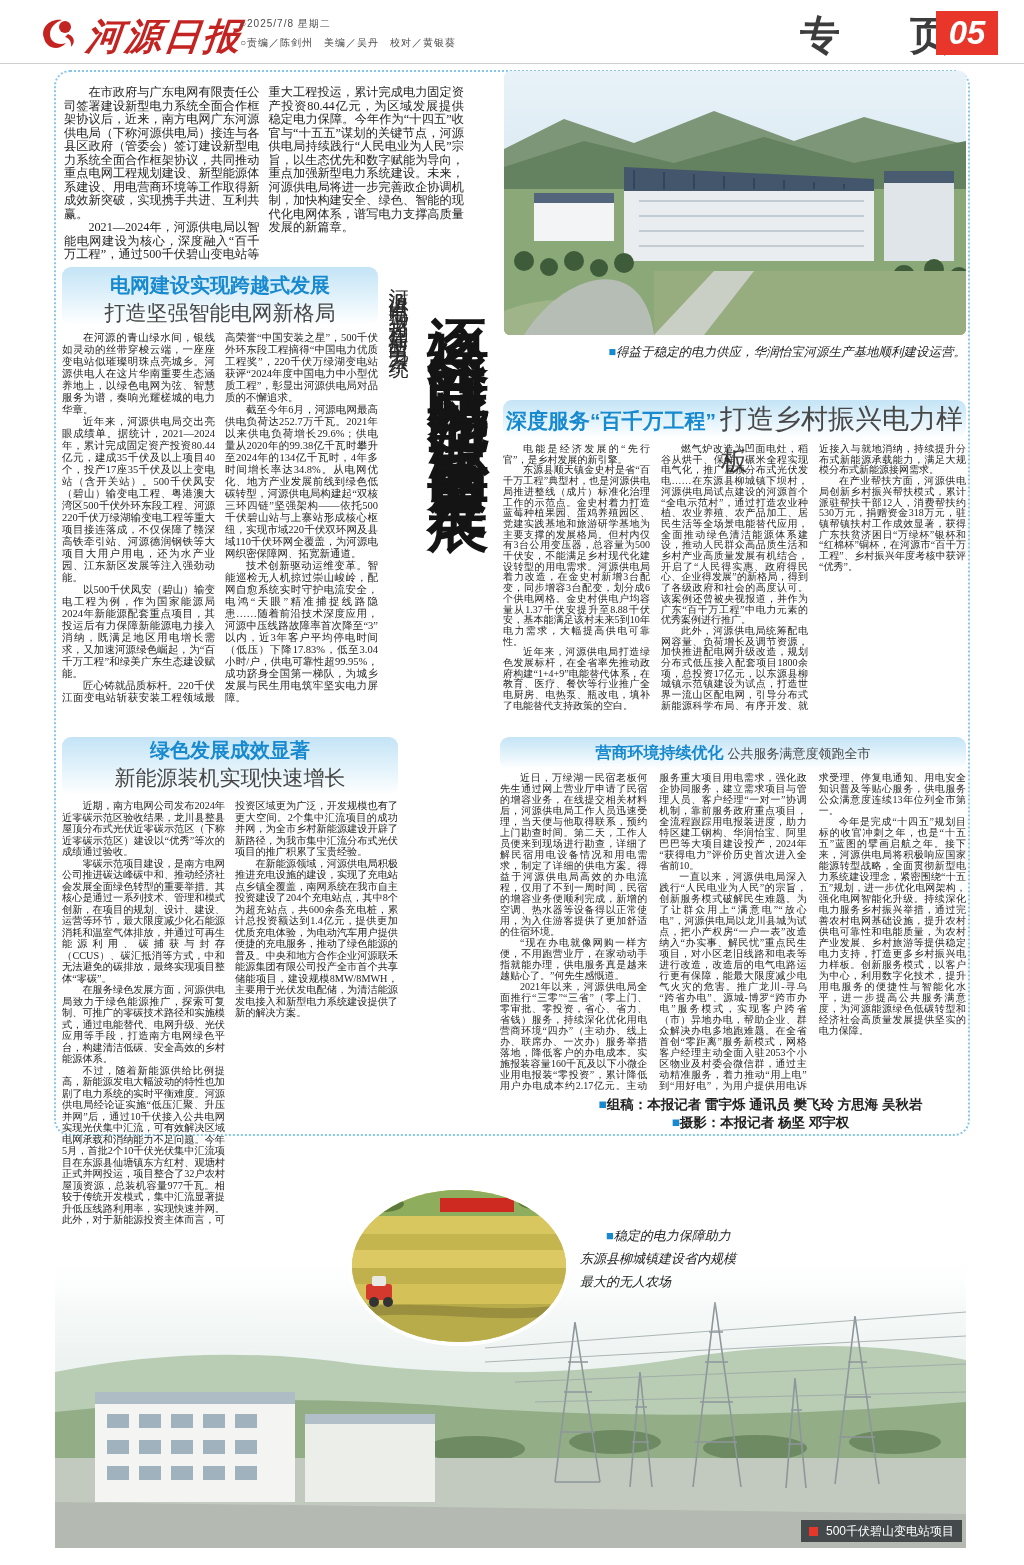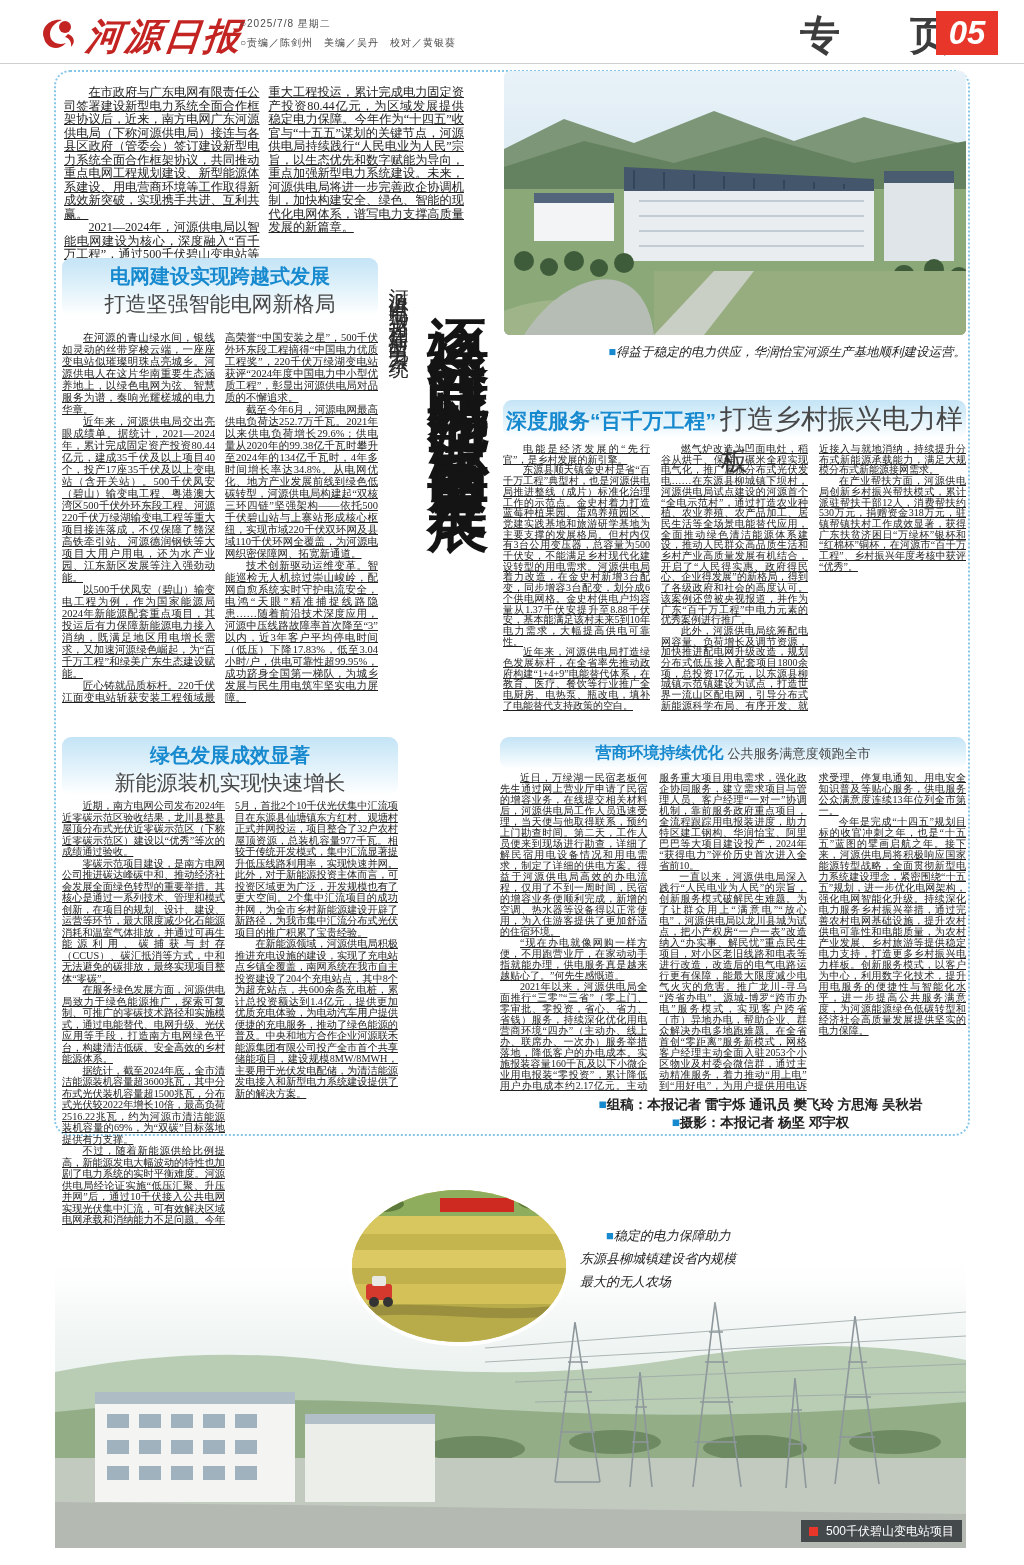--- a/index.html
+++ b/index.html
@@ -12,21 +12,21 @@
   .mast-meta{font-family:"Liberation Sans","DejaVu Sans",sans-serif;font-size:10px;font-weight:normal;
              color:#4a4a4a;line-height:19px;letter-spacing:1px;margin-left:8px;}
   .section-label{font-family:"Liberation Serif",serif;font-size:40px;color:#3c3c3c;letter-spacing:30px;font-weight:bold;}
   .page-badge{background:#e8372a;color:#ffffff;font-family:"Liberation Sans",sans-serif;
               font-weight:bold;font-size:33px;width:62px;height:44px;line-height:44px;text-align:center;font-style:italic;}
   .hdr-rule{height:1px;background:#cfcfcf;}
   
   .frame{border:2px dotted #86c6e8;border-radius:16px;}
   
   .cols{column-fill:auto;text-align:justify;overflow:hidden;}
-  .para{margin:0;text-indent:2em;text-decoration:underline;}
+  .para{margin:0;text-indent:2em;}
   .intro-text{font-size:12.2px;line-height:13.5px;column-count:2;column-gap:9px;}
   .a1{font-size:10.5px;line-height:12px;column-count:2;column-gap:10px;}
   .a2{font-size:10px;line-height:10.7px;column-count:3;column-gap:11px;}
   .a3{font-size:10.2px;line-height:11.5px;column-count:2;column-gap:10px;}
   .a4{font-size:10px;line-height:11px;column-count:3;column-gap:12px;}
   
   .hd-box{background:linear-gradient(180deg,#c4e4f6 0%,#e3f3fb 55%,#ffffff 100%);
           border-radius:9px;text-align:center;}
   .hd-blue{font-family:"Liberation Sans","DejaVu Sans",sans-serif;font-weight:bold;color:#1689cf;}
   .hd-dark{color:#474747;}
@@ -123,21 +123,21 @@
           <circle cx="455" cy="206" r="10"></circle>
       </g>
       <rect x="150" y="200" width="312" height="64" fill="#97ad7f"></rect>
       <path d="M150 264 L210 200 L250 200 L200 264 Z" fill="#c9cfc5"></path>
     </svg>
   </div>
   <div class="abs kai" style="left:504px;top:344px;width:462px;text-align:right;">
     <span class="marker">■</span><span>得益于稳定的电力供应，华润怡宝河源生产基地顺利建设运营。</span>
   </div>
 
-  <div class="abs hd-box" style="left:62px;top:258px;width:316px;height:58px;">
+  <div class="abs hd-box" style="left:62px;top:267px;width:316px;height:58px;">
     <div class="hd-blue" style="font-size:20px;padding-top:5px;">电网建设实现跨越式发展</div>
     <div class="hd-dark" style="font-size:21px;">打造坚强智能电网新格局</div>
   </div>
   <div class="abs cols a1" style="left:62px;top:332px;width:316px;height:380px;">
       <p class="para">在河源的青山绿水间，银线如灵动的丝带穿梭云端，一座座变电站似璀璨明珠点亮城乡。河源供电人在这片华南重要生态涵养地上，以绿色电网为弦、智慧服务为谱，奏响光耀槎城的电力华章。</p>
       <p class="para">近年来，河源供电局交出亮眼成绩单。据统计，2021—2024年，累计完成固定资产投资80.44亿元，建成35千伏及以上项目40个，投产17座35千伏及以上变电站（含开关站）。500千伏凤安（碧山）输变电工程、粤港澳大湾区500千伏外环东段工程、河源220千伏万绿湖输变电工程等重大项目接连落成，不仅保障了赣深高铁牵引站、河源德润钢铁等大项目大用户用电，还为水产业园、江东新区发展等注入强劲动能。</p>
       <p class="para">以500千伏凤安（碧山）输变电工程为例，作为国家能源局2024年新能源配套重点项目，其投运后有力保障新能源电力接入消纳，既满足地区用电增长需求，又加速河源绿色崛起，为“百千万工程”和绿美广东生态建设赋能。</p>
       <p class="para">匠心铸就品质标杆。220千伏江面变电站斩获安装工程领域最高荣誉“中国安装之星”，500千伏外环东段工程摘得“中国电力优质工程奖”，220千伏万绿湖变电站获评“2024年度中国电力中小型优质工程”，彰显出河源供电局对品质的不懈追求。</p>
       <p class="para">截至今年6月，河源电网最高供电负荷达252.7万千瓦。2021年以来供电负荷增长29.6%；供电量从2020年的99.38亿千瓦时攀升至2024年的134亿千瓦时，4年多时间增长率达34.8%。从电网优化、地方产业发展前线到绿色低碳转型，河源供电局构建起“双核三环四链”坚强架构——依托500千伏碧山站与上寨站形成核心枢纽，实现市域220千伏双环网及县域110千伏环网全覆盖，为河源电网织密保障网、拓宽新通道。</p>
       <p class="para">技术创新驱动运维变革。智能巡检无人机掠过崇山峻岭，配网自愈系统实时守护电流安全，电鸿“天眼”精准捕捉线路隐患……随着前沿技术深度应用，河源中压线路故障率首次降至“3”以内，近3年客户平均停电时间（低压）下降17.83%，低至3.04小时/户，供电可靠性超99.95%，成功跻身全国第一梯队，为城乡发展与民生用电筑牢坚实电力屏障。</p>
@@ -153,28 +153,27 @@
   <div class="abs cols a2" style="left:503px;top:444px;width:463px;height:268px;">
       <p class="para">电能是经济发展的“先行官”，是乡村发展的新引擎。</p>
       <p class="para">东源县顺天镇金史村是省“百千万工程”典型村，也是河源供电局推进整线（成片）标准化治理工作的示范点。金史村着力打造蓝莓种植果园、蛋鸡养殖园区、党建实践基地和旅游研学基地为主要支撑的发展格局。但村内仅有3台公用变压器，总容量为500千伏安，不能满足乡村现代化建设转型的用电需求。河源供电局着力改造，在金史村新增3台配变，同步增容3台配变，划分成6个供电网格。金史村供电户均容量从1.37千伏安提升至8.88千伏安，基本能满足该村未来5到10年电力需求，大幅提高供电可靠性。</p>
       <p class="para">近年来，河源供电局打造绿色发展标杆，在全省率先推动政府构建“1+4+9”电能替代体系，在教育、医疗、餐饮等行业推广全电厨房、电热泵、瓶改电，填补了电能替代支持政策的空白。</p>
       <p class="para">燃气炉改造为凹面电灶，稻谷从烘干、保鲜、碾米全程实现电气化，推广屋顶分布式光伏发电……在东源县柳城镇下坝村，河源供电局试点建设的河源首个“全电示范村”，通过打造农业种植、农业养殖、农产品加工、居民生活等全场景电能替代应用，全面推动绿色清洁能源体系建设，推动人民群众高品质生活和乡村产业高质量发展有机结合，开启了“人民得实惠、政府得民心、企业得发展”的新格局，得到了各级政府和社会的高度认可。该案例还曾被央视报道，并作为广东“百千万工程”中电力元素的优秀案例进行推广。</p>
       <p class="para">此外，河源供电局统筹配电网容量、负荷增长及调节资源，加快推进配电网升级改造，规划分布式低压接入配套项目1800余项，总投资17亿元，以东源县柳城镇示范镇建设为试点，打造世界一流山区配电网，引导分布式新能源科学布局、有序开发、就近接入与就地消纳，持续提升分布式新能源承载能力，满足大规模分布式新能源接网需求。</p>
       <p class="para">在产业帮扶方面，河源供电局创新乡村振兴帮扶模式，累计派驻帮扶干部12人，消费帮扶约530万元，捐赠资金318万元，驻镇帮镇扶村工作成效显著，获得广东扶贫济困日“万绿杯”银杯和“红棉杯”铜杯，在河源市“百千万工程”、乡村振兴年度考核中获评“优秀”。</p>
     </div>
 
   <div class="abs hd-box" style="left:62px;top:737px;width:336px;height:58px;">
-    <div class="hd-blue" style="font-size:20px;padding-top:5px;text-align:center;">绿色发展成效显著</div>
+    <div class="hd-blue" style="font-size:20px;text-align:center;">绿色发展成效显著</div>
     <div class="hd-dark" style="font-size:21px;">新能源装机实现快速增长</div>
   </div>
   <div class="abs cols a3" style="left:62px;top:800px;width:336px;height:428px;">
       <p class="para">近期，南方电网公司发布2024年近零碳示范区验收结果，龙川县整县屋顶分布式光伏近零碳示范区（下称近零碳示范区）建设以“优秀”等次的成绩通过验收。</p>
       <p class="para">零碳示范项目建设，是南方电网公司推进碳达峰碳中和、推动经济社会发展全面绿色转型的重要举措。其核心是通过一系列技术、管理和模式创新，在项目的规划、设计、建设、运营等环节，最大限度减少化石能源消耗和温室气体排放，并通过可再生能源利用、碳捕获与封存（CCUS）、碳汇抵消等方式，中和无法避免的碳排放，最终实现项目整体“零碳”。</p>
       <p class="para">在服务绿色发展方面，河源供电局致力于绿色能源推广，探索可复制、可推广的零碳技术路径和实施模式，通过电能替代、电网升级、光伏应用等手段，打造南方电网绿色平台，构建清洁低碳、安全高效的乡村能源体系。</p>
-      <p class="para">据统计，截至2024年底，全市清洁能源装机容量超3600兆瓦，其中分布式光伏装机容量超1500兆瓦，分布式光伏较2022年增长10倍，最高负荷2516.22兆瓦，约为河源市清洁能源装机容量的69%，为“双碳”目标落地提供有力支撑。</p>
       <p class="para">不过，随着新能源供给比例提高，新能源发电大幅波动的特性也加剧了电力系统的实时平衡难度。河源供电局经论证实施“低压汇聚、升压并网”后，通过10千伏接入公共电网实现光伏集中汇流，可有效解决区域电网承载和消纳能力不足问题。今年5月，首批2个10千伏光伏集中汇流项目在东源县仙塘镇东方红村、观塘村正式并网投运，项目整合了32户农村屋顶资源，总装机容量977千瓦。相较于传统开发模式，集中汇流显著提升低压线路利用率，实现快速并网。此外，对于新能源投资主体而言，可投资区域更为广泛，开发规模也有了更大空间。2个集中汇流项目的成功并网，为全市乡村新能源建设开辟了新路径，为我市集中汇流分布式光伏项目的推广积累了宝贵经验。</p>
       <p class="para">在新能源领域，河源供电局积极推进充电设施的建设，实现了充电站点乡镇全覆盖，南网系统在我市自主投资建设了204个充电站点，其中8个为超充站点，共600余条充电桩，累计总投资额达到1.4亿元，提供更加优质充电体验，为电动汽车用户提供便捷的充电服务，推动了绿色能源的普及。中央和地方合作企业河源联禾能源集团有限公司投产全市首个共享储能项目，建设规模8MW/8MWH，主要用于光伏发电配储，为清洁能源发电接入和新型电力系统建设提供了新的解决方案。</p>
     </div>
 
   <div class="abs hd-box" style="left:500px;top:737px;width:466px;height:32px;line-height:32px;">
     <span class="hd-blue" style="font-size:16px;">营商环境持续优化</span>
     <span class="hd-dark" style="font-size:13px;">公共服务满意度领跑全市</span>
   </div>
   <div class="abs cols a4" style="left:500px;top:772px;width:466px;height:322px;">
       <p class="para">近日，万绿湖一民宿老板何先生通过网上营业厅申请了民宿的增容业务，在线提交相关材料后，河源供电局工作人员迅速受理，当天便与他取得联系，预约上门勘查时间。第二天，工作人员便来到现场进行勘查，详细了解民宿用电设备情况和用电需求，制定了详细的供电方案。得益于河源供电局高效的办电流程，仅用了不到一周时间，民宿的增容业务便顺利完成，新增的空调、热水器等设备得以正常使用，为入住游客提供了更加舒适的住宿环境。</p>

